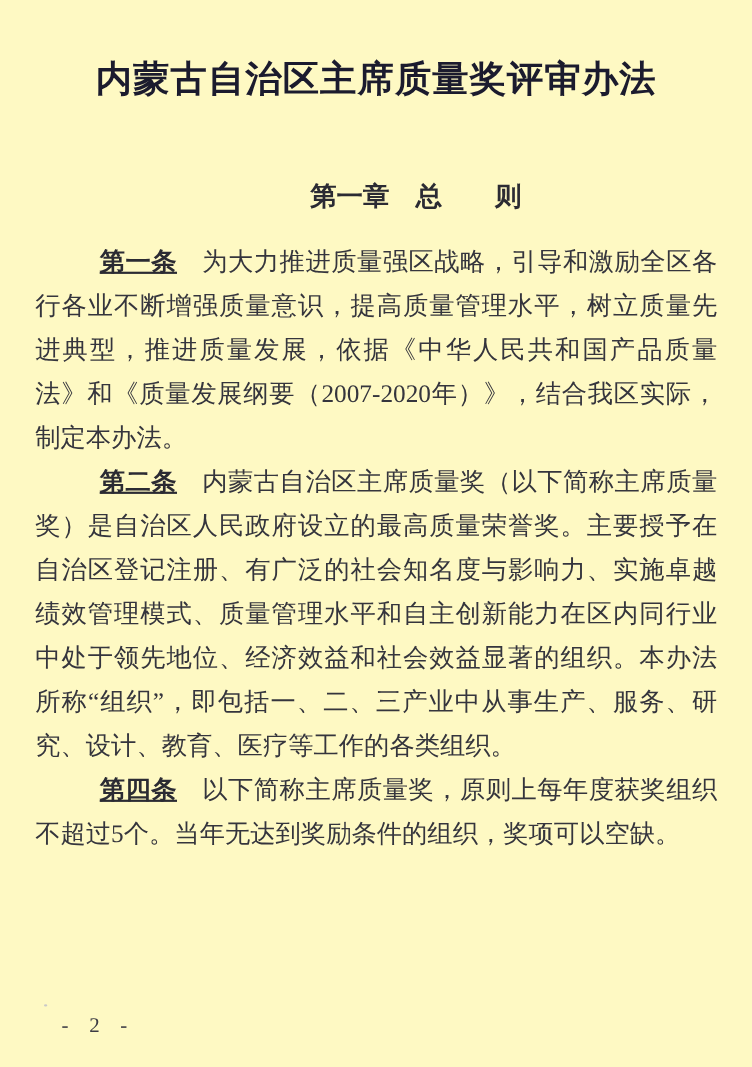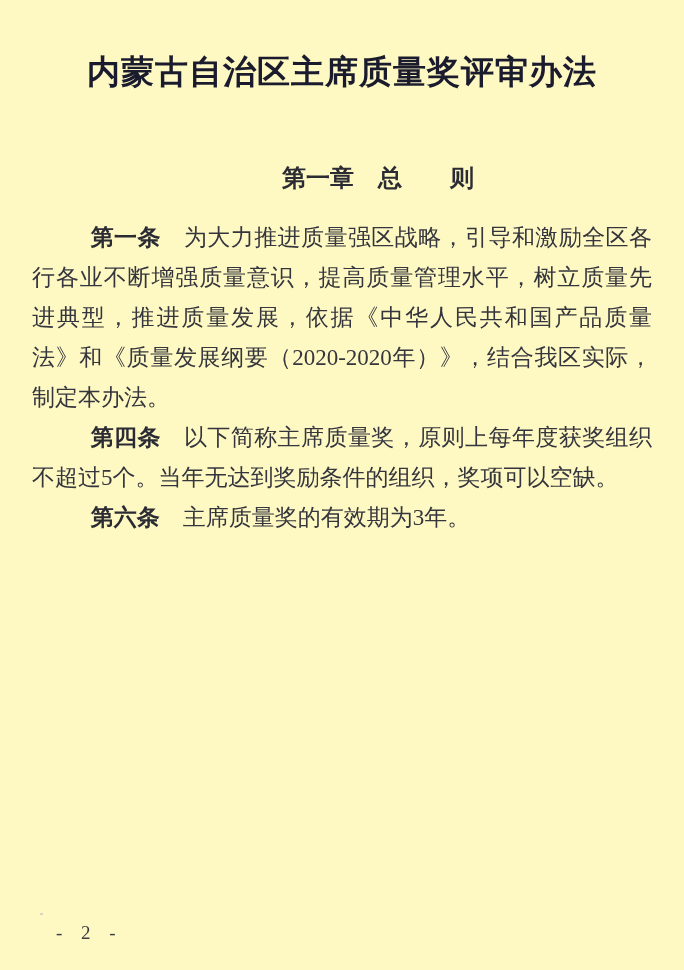--- a/index.html
+++ b/index.html
@@ -51,20 +51,21 @@
     color: #35353d;
   }
   .article {
     margin: 0;
     text-indent: 2.55em;
   }
   .article-label {
     font-weight: bold;
     margin-right: 1em;
     color: #2b2b33;
+    text-decoration: underline;
   }
   .page-number {
     position: absolute;
     left: 56px;
     top: 922px;
     font-size: 19px;
     letter-spacing: 7px;
     color: #3c3c44;
   }
   .speck {
@@ -81,28 +82,28 @@
 <body>
 
 <div class="page">
 
   <h1 class="doc-title">内蒙古自治区主席质量奖评审办法</h1>
 
   <h2 class="chapter-heading">第一章　总　　则</h2>
 
   <div class="body-text">
 
-    <p class="article"><span class="article-label">第一条</span><span class="article-text">为大力推进质量强区战略，引导和激励全区各行各业不断增强质量意识，提高质量管理水平，树立质量先进典型，推进质量发展，依据《中华人民共和国产品质量法》和《质量发展纲要（2020-2020年）》，结合我区实际，制定本办法。</span></p>
+    <p class="article"><span class="article-label">第一条</span><span class="article-text">为大力推进质量强区战略，引导和激励全区各行各业不断增强质量意识，提高质量管理水平，树立质量先进典型，推进质量发展，依据《中华人民共和国产品质量法》和《质量发展纲要（2007-2020年）》，结合我区实际，制定本办法。</span></p>
 
+    <p class="article"><span class="article-label">第二条</span><span class="article-text">内蒙古自治区主席质量奖（以下简称主席质量奖）是自治区人民政府设立的最高质量荣誉奖。主要授予在自治区登记注册、有广泛的社会知名度与影响力、实施卓越绩效管理模式、质量管理水平和自主创新能力在区内同行业中处于领先地位、经济效益和社会效益显著的组织。本办法所称“组织”，即包括一、二、三产业中从事生产、服务、研究、设计、教育、医疗等工作的各类组织。</span></p>
 
 
     <p class="article"><span class="article-label">第四条</span><span class="article-text">以下简称主席质量奖，原则上每年度获奖组织不超过5个。当年无达到奖励条件的组织，奖项可以空缺。</span></p>
 
 
-    <p class="article"><span class="article-label">第六条</span><span class="article-text">主席质量奖的有效期为3年。</span></p>
 
   </div>
 
   <div class="speck"></div>
 
   <div class="page-number">- 2 -</div>
 
 </div>
 
 </body></html>

